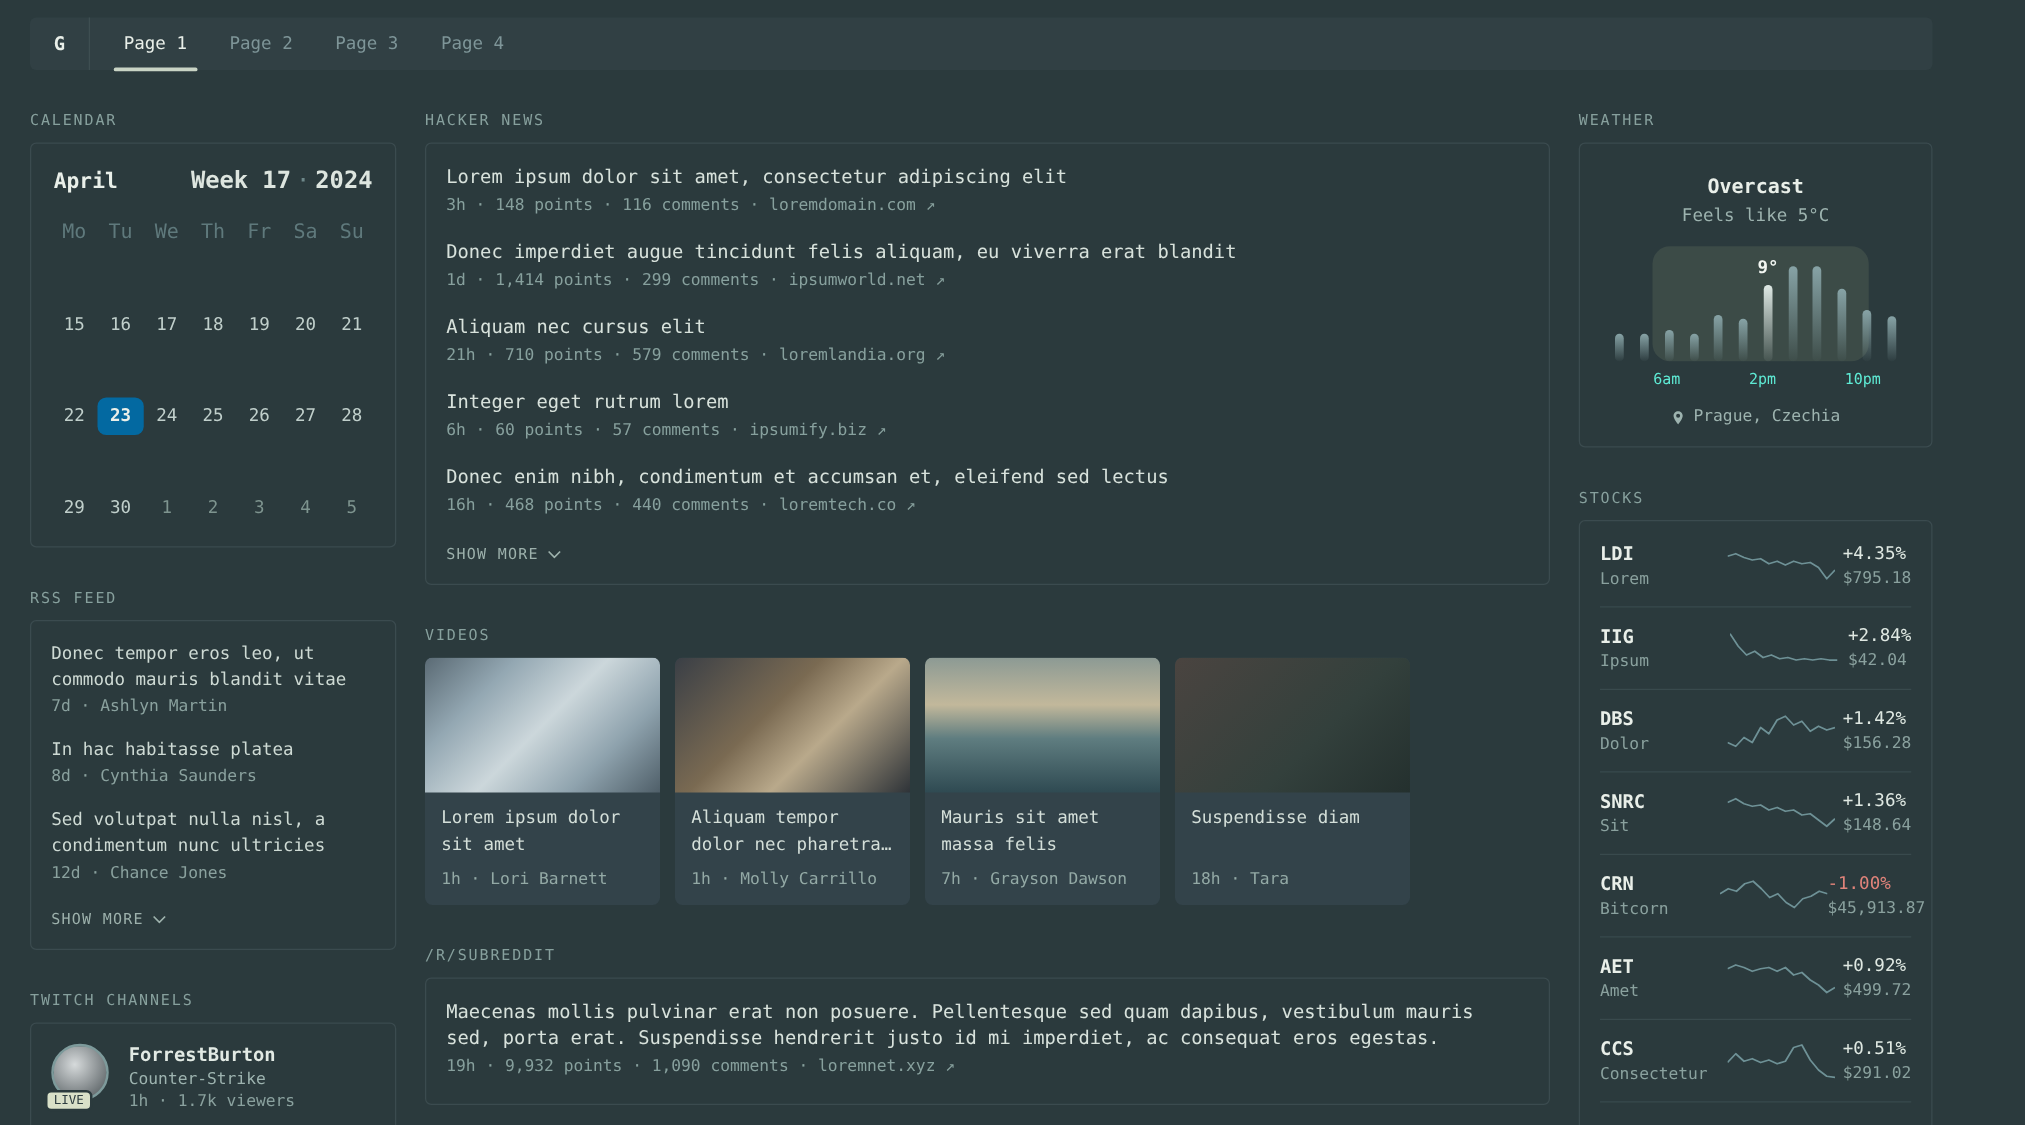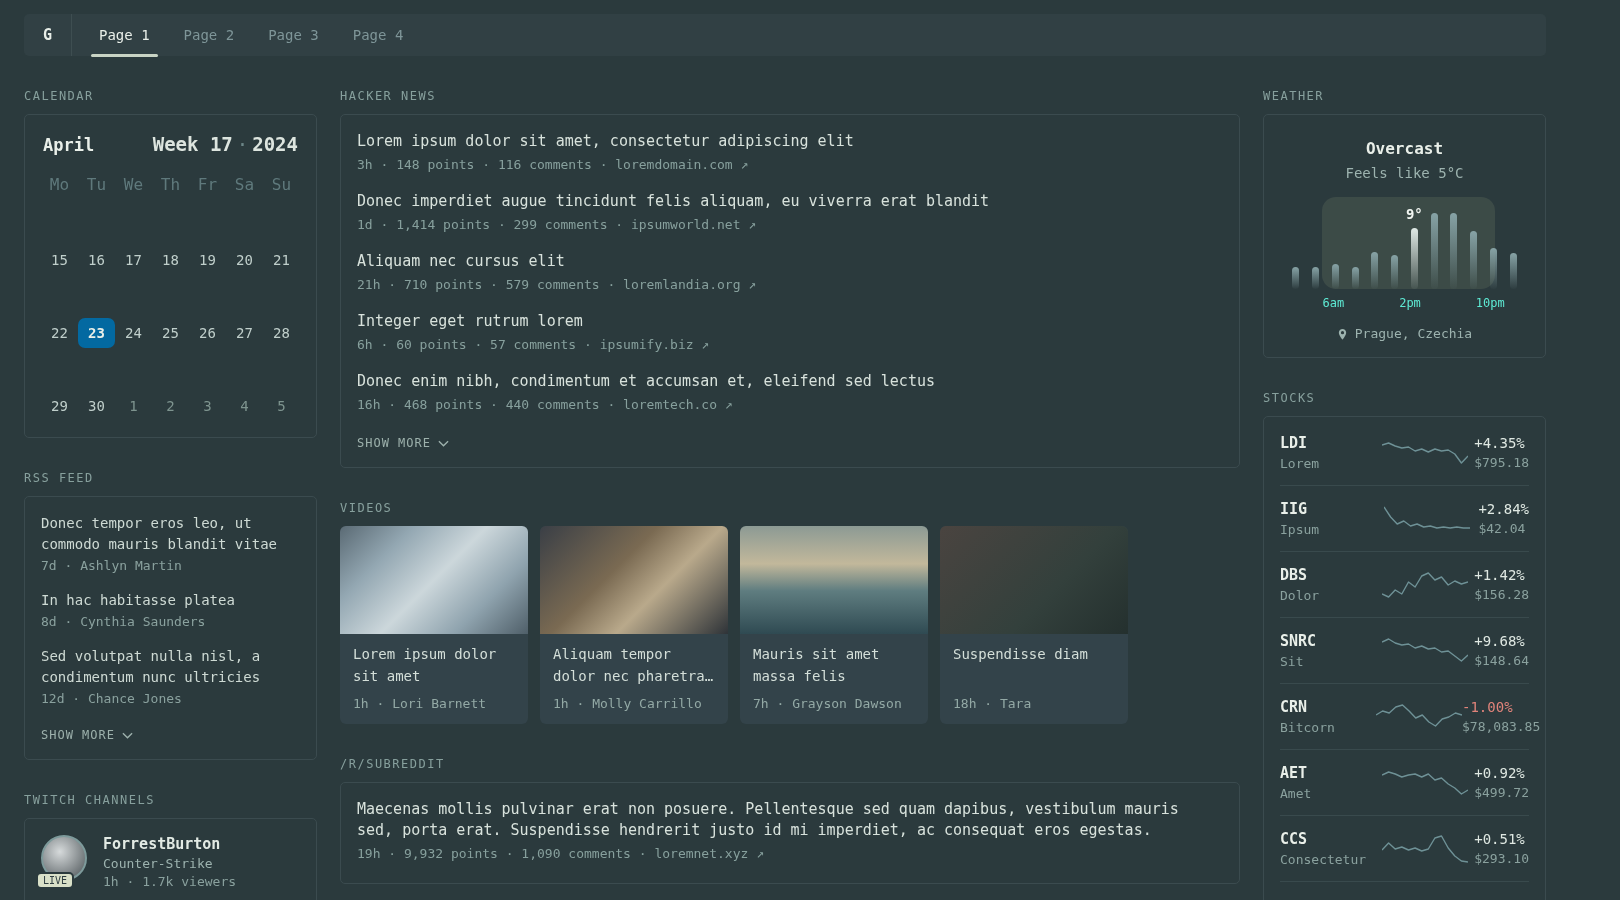--- a/index.html
+++ b/index.html
@@ -416,37 +416,37 @@
             <div class="st-left">
               <div class="st-ticker">SNRC</div>
               <div class="st-name">Sit</div>
             </div>
             <div class="st-spark">
               <svg width="86" height="30" viewBox="0 0 86 30">
                 <polyline points="0.0,6 6.6,3 13.2,7 19.8,9 26.5,8 33.1,12 39.7,10 46.3,13 52.9,12 59.5,16 66.2,15 72.8,20 79.4,25 86.0,19"></polyline>
               </svg>
             </div>
             <div class="st-right">
-              <div class="st-change">+9.68%</div>
+              <div class="st-change">+1.36%</div>
               <div class="st-price">$148.64</div>
             </div>
           </div>
           <div class="stock-row">
             <div class="st-left">
               <div class="st-ticker">CRN</div>
               <div class="st-name">Bitcorn</div>
             </div>
             <div class="st-spark">
               <svg width="86" height="30" viewBox="0 0 86 30">
                 <polyline points="0.0,13 6.6,9 13.2,11 19.8,5 26.5,3 33.1,9 39.7,16 46.3,13 52.9,20 59.5,24 66.2,17 72.8,15 79.4,11 86.0,13"></polyline>
               </svg>
             </div>
             <div class="st-right">
               <div class="st-change neg">-1.00%</div>
-              <div class="st-price">$78,083.85</div>
+              <div class="st-price">$45,913.87</div>
             </div>
           </div>
           <div class="stock-row">
             <div class="st-left">
               <div class="st-ticker">AET</div>
               <div class="st-name">Amet</div>
             </div>
             <div class="st-spark">
               <svg width="86" height="30" viewBox="0 0 86 30">
                 <polyline points="0.0,7 6.6,4 13.2,6 19.8,9 26.5,7 33.1,6 39.7,9 46.3,6 52.9,12 59.5,10 66.2,16 72.8,20 79.4,26 86.0,22"></polyline>
@@ -462,21 +462,21 @@
               <div class="st-ticker">CCS</div>
               <div class="st-name">Consectetur</div>
             </div>
             <div class="st-spark">
               <svg width="86" height="30" viewBox="0 0 86 30">
                 <polyline points="0.0,16 6.6,9 13.2,15 19.8,13 26.5,16 33.1,14 39.7,17 46.3,15 52.9,4 59.5,2 66.2,14 72.8,22 79.4,27 86.0,28"></polyline>
               </svg>
             </div>
             <div class="st-right">
               <div class="st-change">+0.51%</div>
-              <div class="st-price">$293.10</div>
+              <div class="st-price">$291.02</div>
             </div>
           </div>
           <div class="stock-row">
             <div class="st-spark">
               <svg width="86" height="30" viewBox="0 0 86 30">
                 <polyline points="0.0,12 6.6,15 13.2,10 19.8,13 26.5,8 33.1,11 39.7,9 46.3,13 52.9,10 59.5,14 66.2,12 72.8,15 79.4,13 86.0,14"></polyline>
               </svg>
             </div>
           </div>
         </div>

